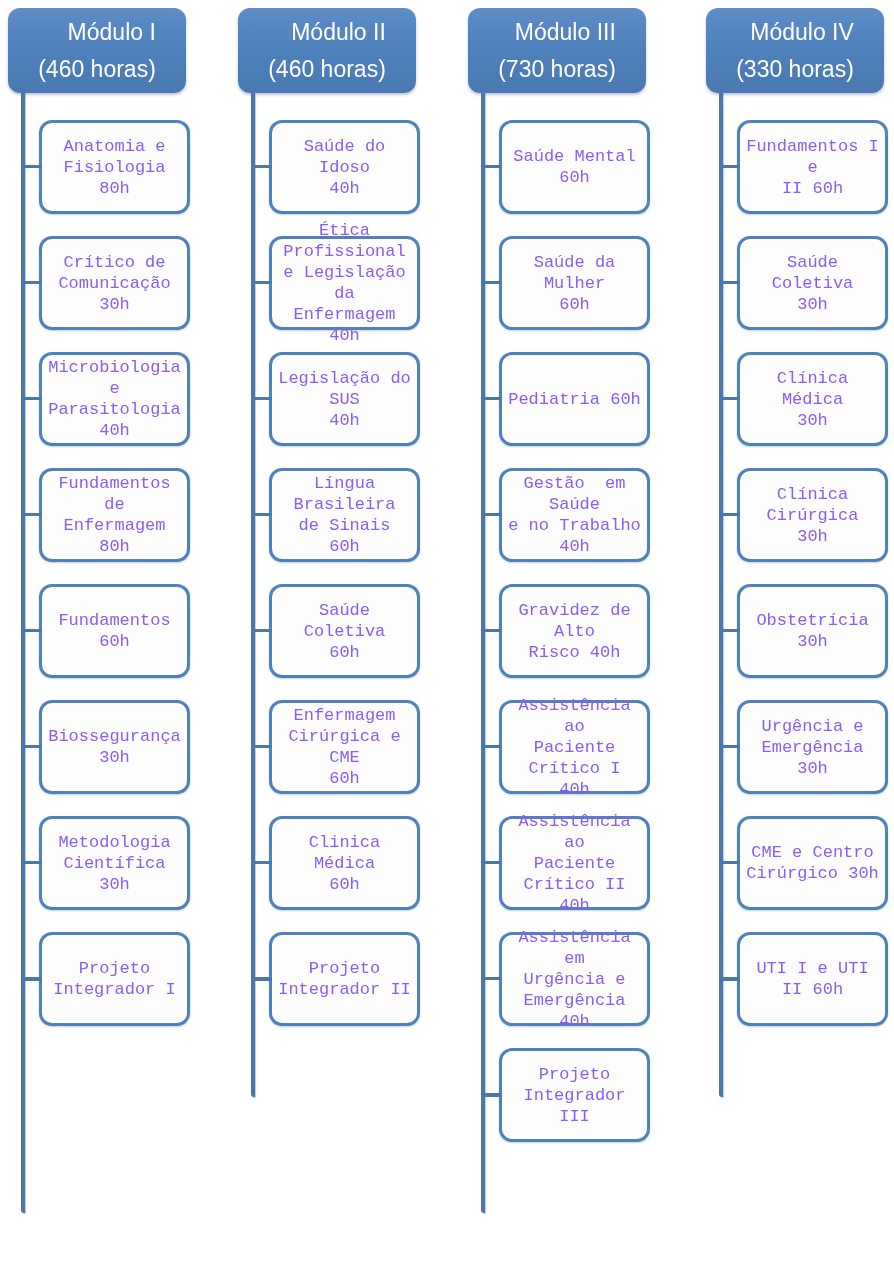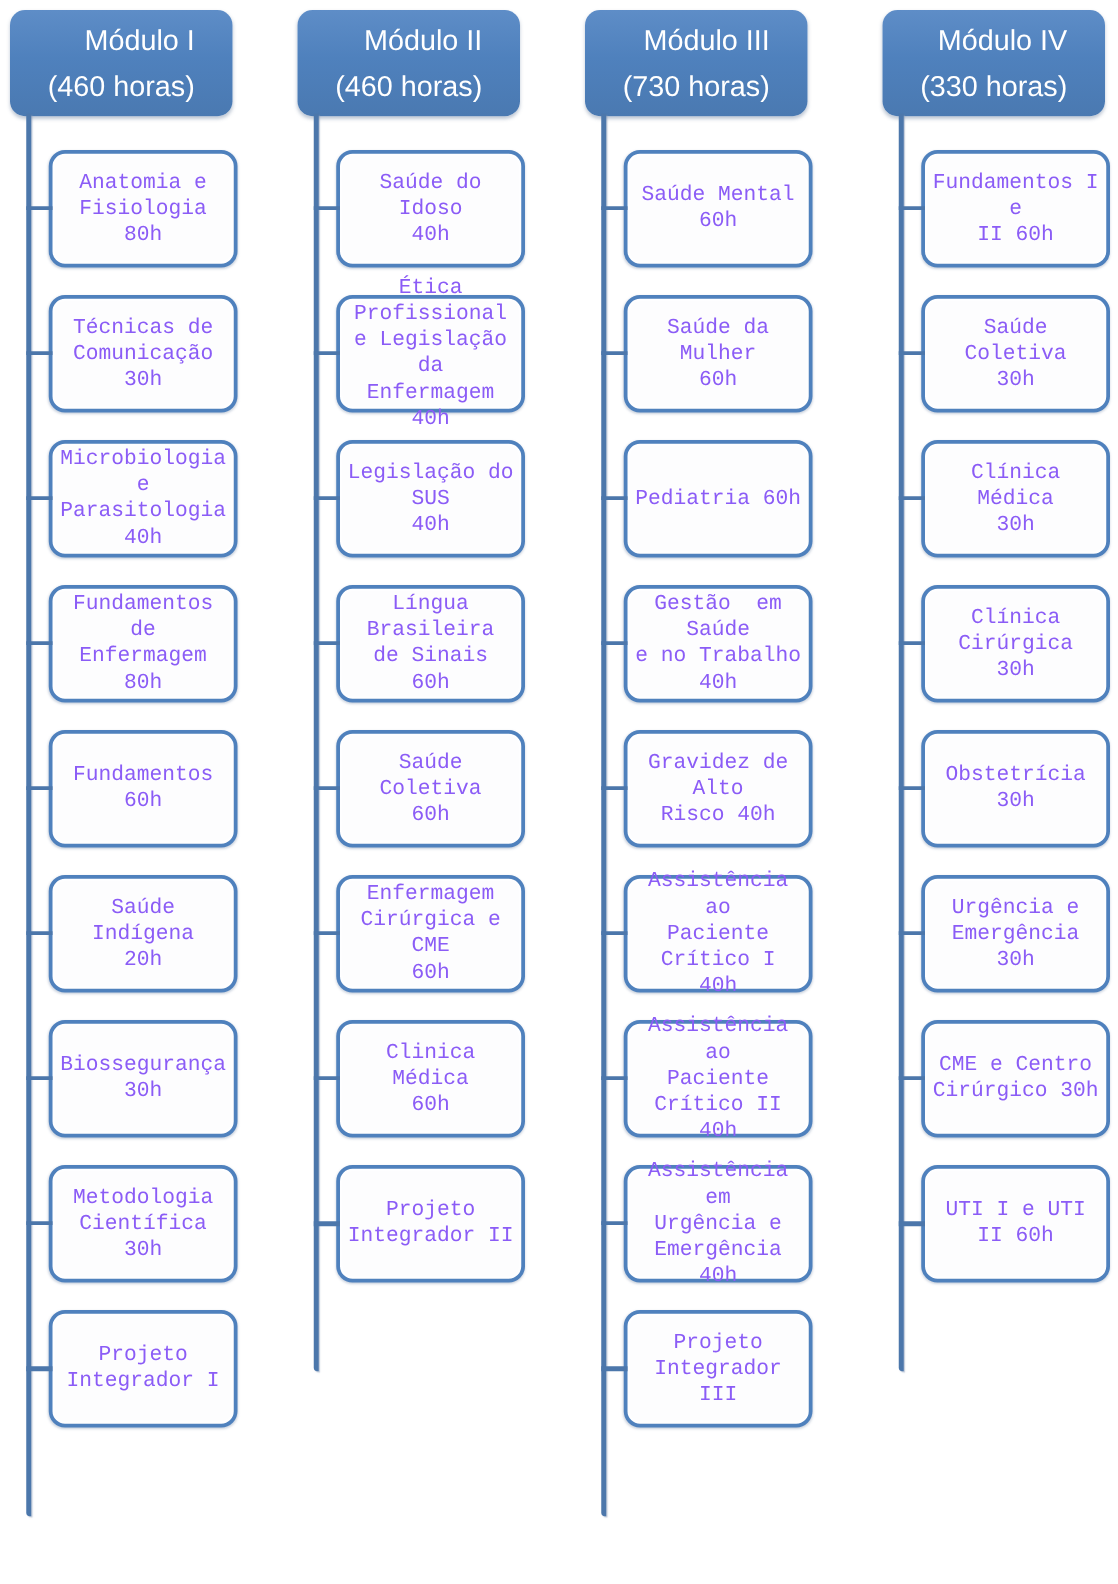--- a/index.html
+++ b/index.html
@@ -62,38 +62,34 @@
   <div class="column col1 col-10">
     <div class="module-header">Módulo I
 (460 horas)</div>
     <div class="trunk"></div>
     <div class="nodes">
       <div class="node">
           <span class="lbl">Anatomia e
 Fisiologia 80h</span>
         </div>
       <div class="node">
-          <span class="lbl">Técnicas de
+          <span class="lbl">Crítico de
 Comunicação 30h</span>
         </div>
       <div class="node">
           <span class="lbl">Microbiologia e
 Parasitologia 40h</span>
         </div>
       <div class="node">
           <span class="lbl">Fundamentos de
 Enfermagem 80h</span>
         </div>
       <div class="node">
           <span class="lbl">Fundamentos
 60h</span>
-        </div>
-      <div class="node">
-          <span class="lbl">Saúde Indígena
-20h</span>
         </div>
       <div class="node">
           <span class="lbl">Biossegurança
 30h</span>
         </div>
       <div class="node">
           <span class="lbl">Metodologia
 Científica 30h</span>
         </div>
       <div class="node">

